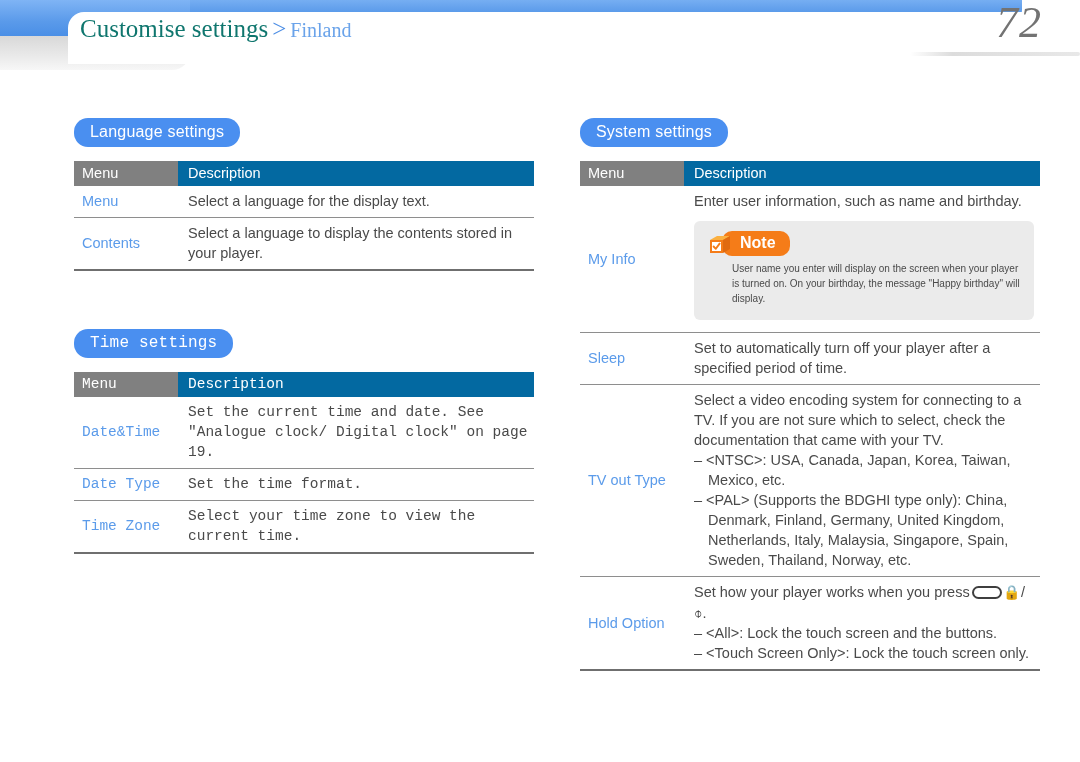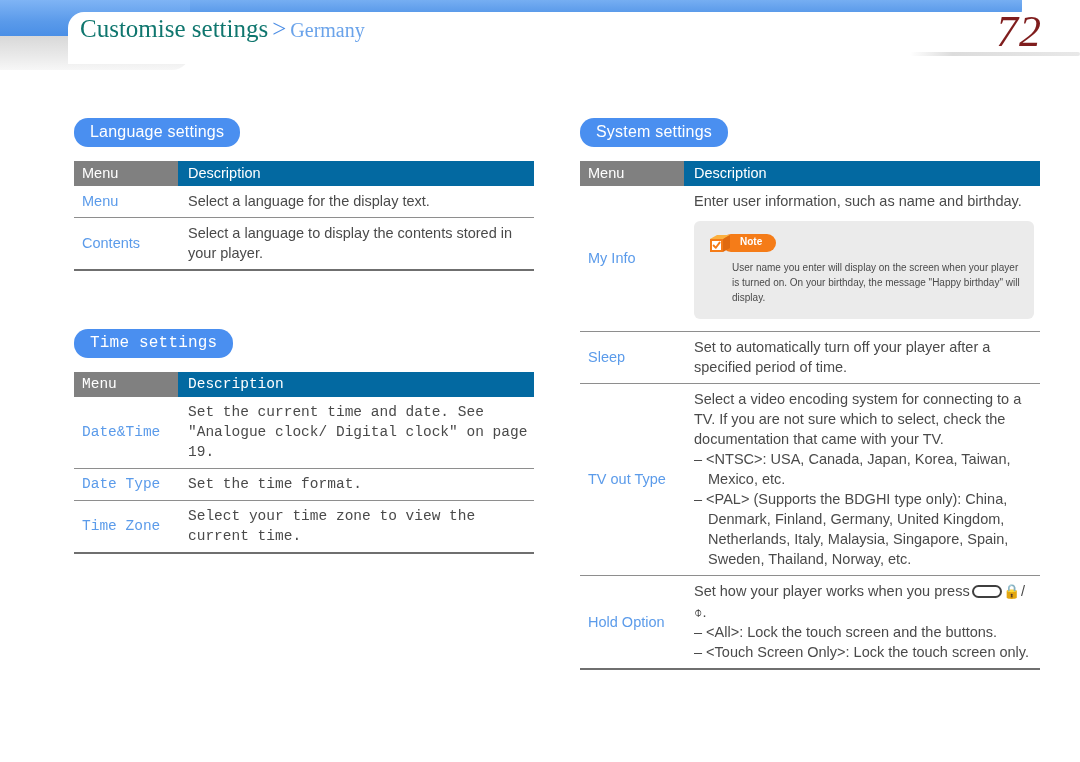--- a/index.html
+++ b/index.html
@@ -59,25 +59,25 @@
     color: #4e8fe5;
     padding: 0 4px;
   }
   .breadcrumb .crumb-sub {
     font-size: 20px;
     color: #6aa3ea;
   }
 
   .page-number {
     position: absolute;
-    right: 38px; top: 10px;
+    right: 38px; top: 1px;
     font-family: "Liberation Serif", serif;
     font-style: italic;
     font-size: 44px;
-    color: #7f1d1d;
+    color: #737373;
     letter-spacing: 1px;
     line-height: 1;
   }
   .page-rule {
     position: absolute;
     right: 0px; top: 52px;
     width: 170px; height: 4px;
     background: linear-gradient(to right, #ffffff 0%, #dcdcdc 25%, #e8e8e8 100%);
     border-radius: 2px;
   }
@@ -157,21 +157,21 @@
   }
   .note-icon {
     width: 24px; height: 24px;
     position: relative;
     flex: none;
     z-index: 2;
   }
   .note-label {
     background: #f57c18;
     color: #ffffff;
-    font-size: 10px;
+    font-size: 16px;
     font-weight: bold;
     border-radius: 10px;
     padding: 2px 14px 3px 18px;
     margin-left: -10px;
     line-height: 1.25;
   }
   .note-body {
     font-size: 10px;
     color: #4a4a4a;
     line-height: 1.48;
@@ -192,21 +192,21 @@
 </style>
 </head>
 <body>
 
 <div class="top-blue-bar"></div>
 <div class="top-gray-tab"></div>
 <div class="top-blue-tab"></div>
 <div class="white-panel"></div>
 
 <div class="breadcrumb">
-  <span class="crumb-main">Customise settings</span><span class="crumb-sep">&gt;</span><span class="crumb-sub">Germany</span>
+  <span class="crumb-main">Customise settings</span><span class="crumb-sep">&gt;</span><span class="crumb-sub">Finland</span>
 </div>
 
 <div class="page-number">72</div>
 <div class="page-rule"></div>
 
 <div class="col col-left">
 
   <div>
     <span class="section-pill">Language settings</span>
 

